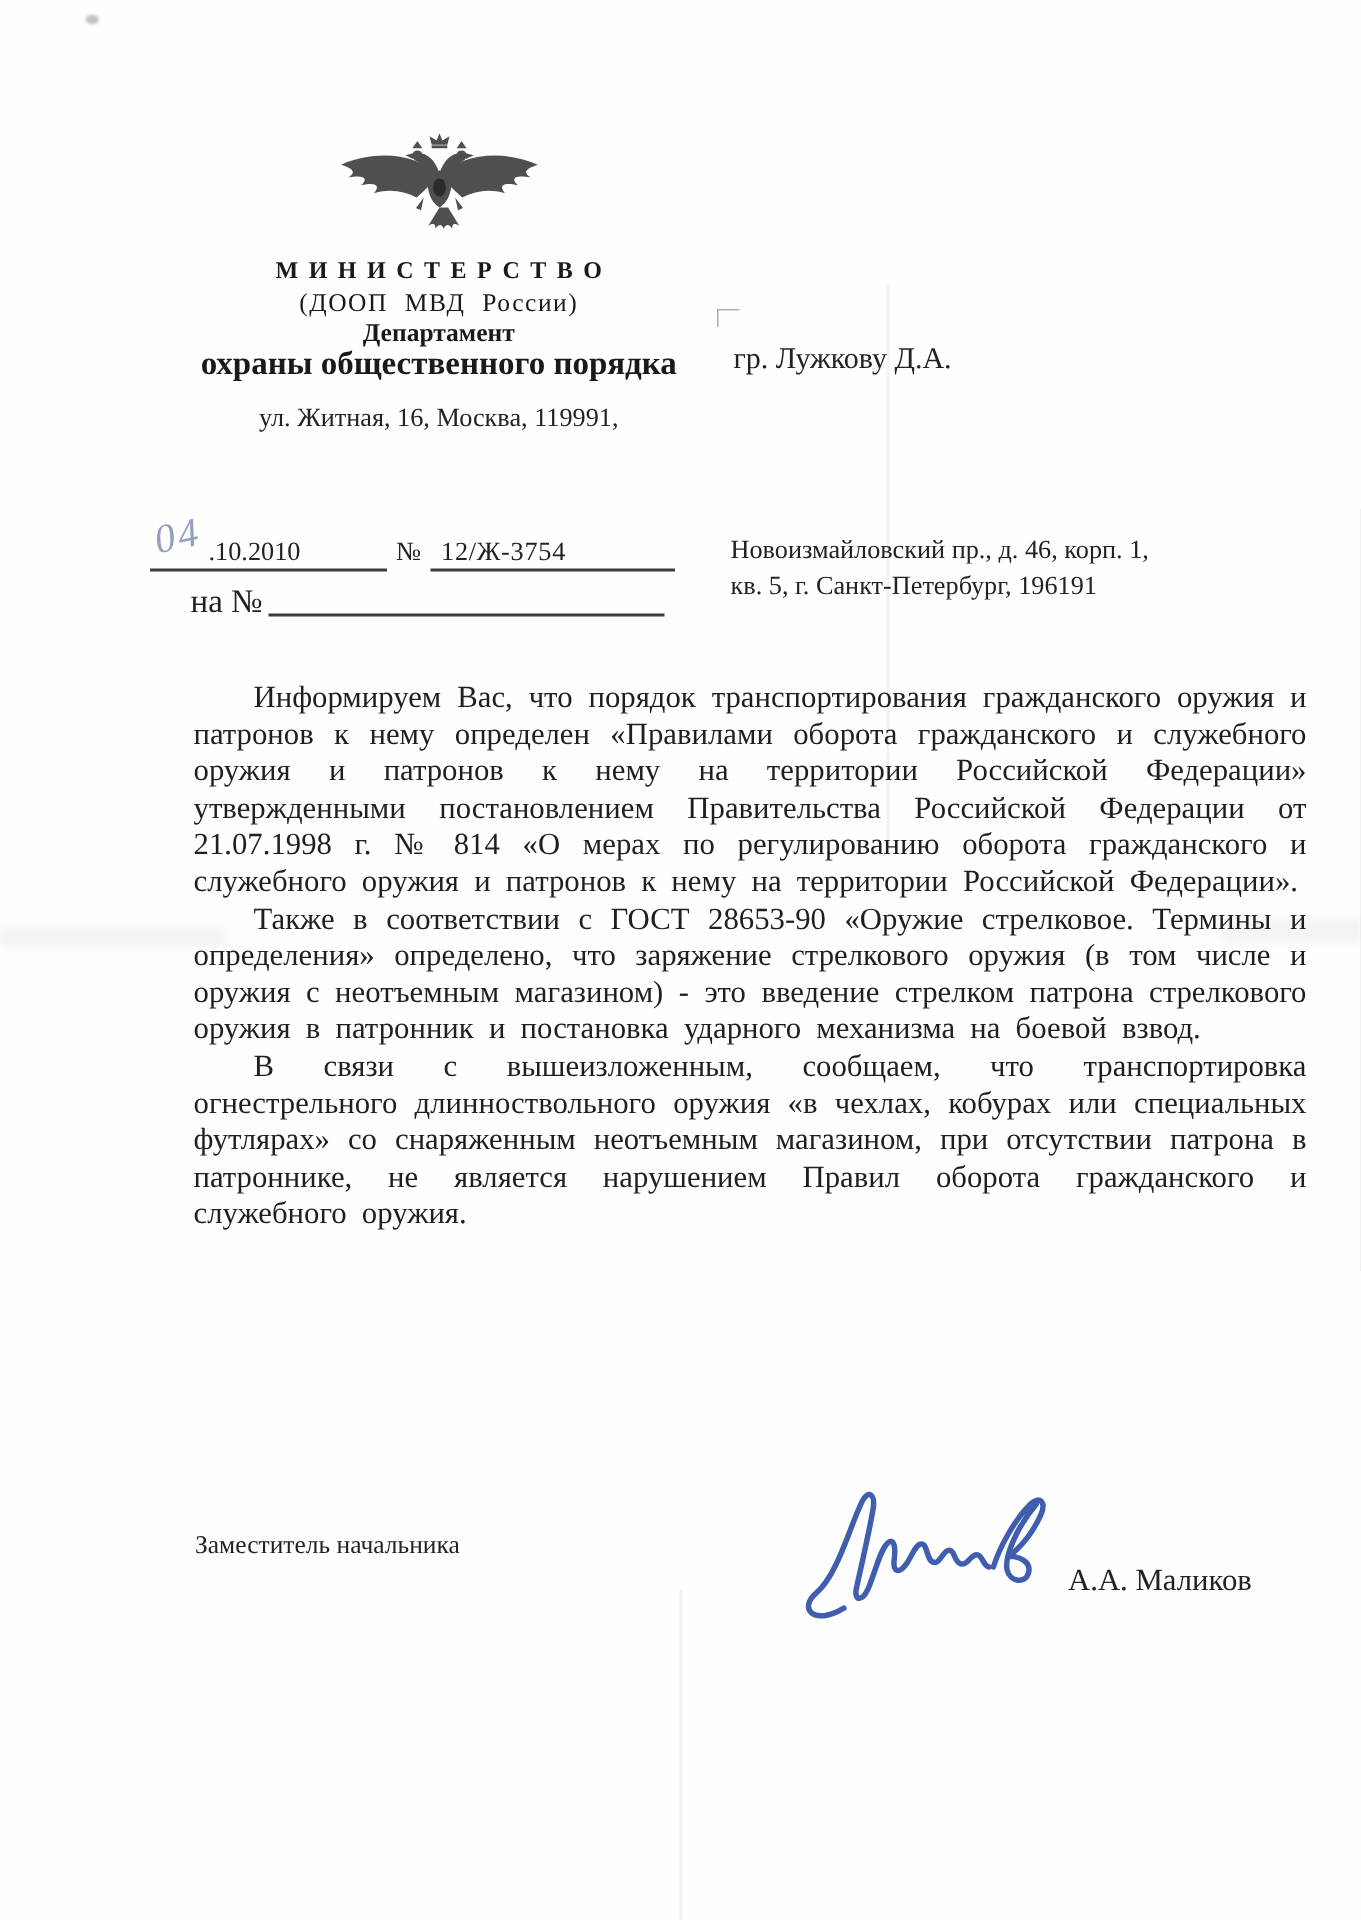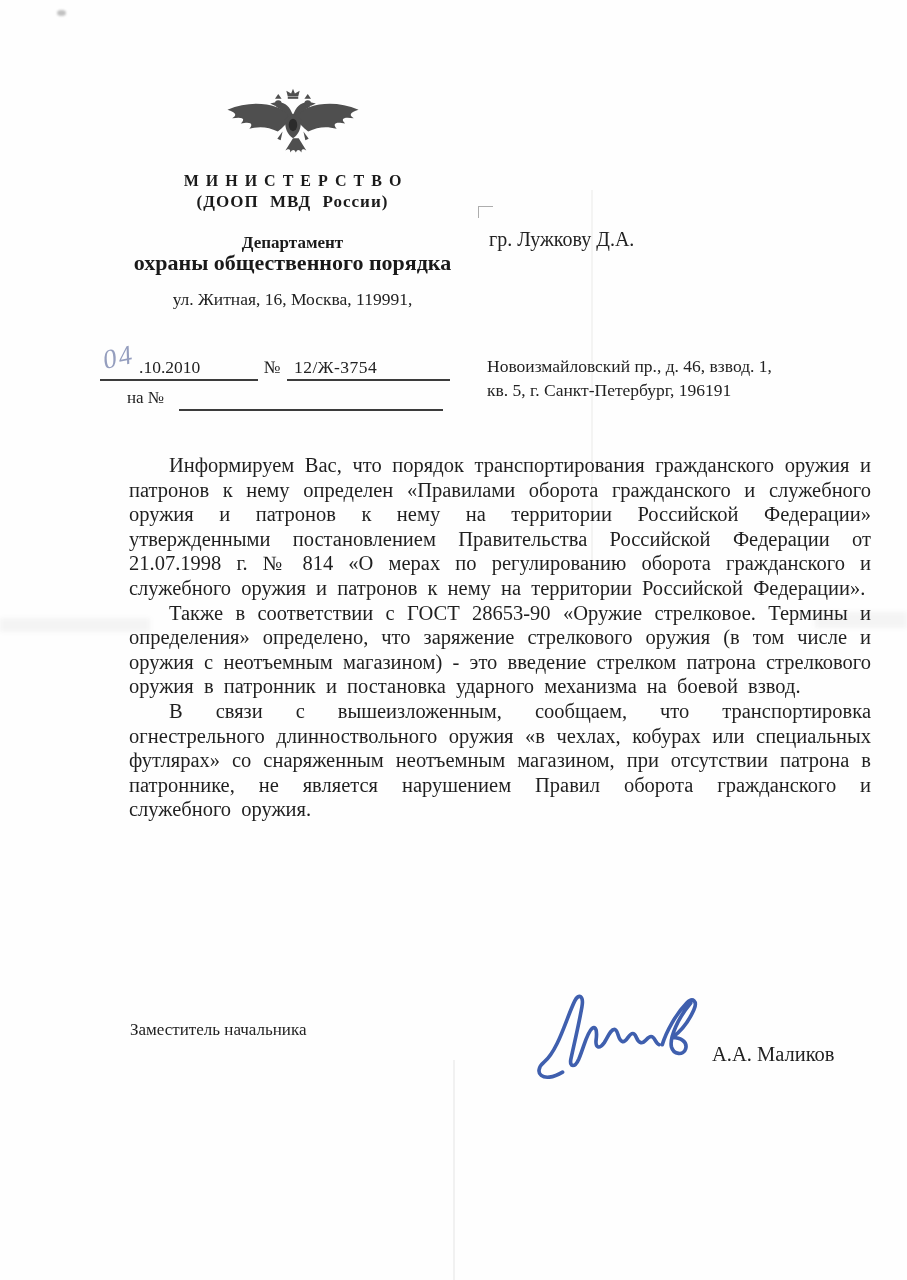--- a/index.html
+++ b/index.html
@@ -30,39 +30,39 @@
   
   .letterhead {
     position:absolute; left:105px; top:86px; width:375px;
     text-align:center; color:#1a1a1a;
   }
   .emblem { display:block; margin:0 auto; width:146px; height:76px; }
   .org1 { font-size:16px; font-weight:bold; letter-spacing:7px; margin-top:9px;
           line-height:20px; text-indent:7px; }
   .org2 { font-size:17px; font-weight:bold; letter-spacing:2.5px; word-spacing:5px; line-height:19.5px; }
   .org3 { font-size:17.5px; font-weight:bold; letter-spacing:1.5px; word-spacing:5px; line-height:20px; }
-  .org4 { font-size:17px; font-weight:bold; letter-spacing:1px; word-spacing:6px; line-height:21px; }
-  .dept1 { font-size:17px; font-weight:bold; margin-top:21px; line-height:20px; }
+  .org4 { font-size:17px; font-weight:normal; letter-spacing:1px; word-spacing:6px; line-height:21px; }
+  .dept1 { font-size:17px; font-weight:bold; line-height:20px; }
   .dept2 { font-size:22px; font-weight:bold; line-height:20px; }
   .lh-address { font-size:17.5px; margin-top:16px; line-height:21px; color:#222; }
 
   
   .hand-date {
     position:absolute; left:103px; top:342px;
     font-size:27px; font-style:italic; color:#8a94b8;
     transform:rotate(-12deg); letter-spacing:2px; opacity:.9;
   }
   .date-rest { position:absolute; left:139px; top:357px; font-size:17.5px; }
   .num-label { position:absolute; left:264px; top:357px; font-size:17.5px; }
   .num-value { position:absolute; left:294px; top:357px; font-size:17.5px; letter-spacing:.5px; }
   .rule { position:absolute; height:1.6px; background:#3c3c3c; }
   .rule-a { left:100px; top:379px; width:158px; }
   .rule-b { left:287px; top:379px; width:163px; }
   .rule-c { left:179px; top:409px; width:264px; }
-  .reply-label { position:absolute; left:127px; top:388px; font-size:17px; }
+  .reply-label { position:absolute; left:127px; top:388px; font-size:22px; }
 
   
   .corner-mark {
     position:absolute; left:478px; top:206px; width:14px; height:11px;
     border-top:1.5px solid #9a9a9a; border-left:1.5px solid #9a9a9a; opacity:.8;
   }
   .recipient-name { position:absolute; left:489px; top:228px; font-size:20px; }
   .recipient-addr1 { position:absolute; left:487px; top:356px; font-size:17.5px; }
   .recipient-addr2 { position:absolute; left:487px; top:380px; font-size:17.5px; }
 
@@ -133,21 +133,21 @@
   <div class="date-rest">.10.2010</div>
   <div class="num-label">№</div>
   <div class="num-value">12/Ж-3754</div>
   <div class="rule rule-a"></div>
   <div class="rule rule-b"></div>
   <div class="reply-label">на №</div>
   <div class="rule rule-c"></div>
 
   <div class="corner-mark"></div>
   <div class="recipient-name">гр. Лужкову Д.А.</div>
-  <div class="recipient-addr1">Новоизмайловский пр., д. 46, взвод. 1,</div>
+  <div class="recipient-addr1">Новоизмайловский пр., д. 46, корп. 1,</div>
   <div class="recipient-addr2">кв. 5, г. Санкт-Петербург, 196191</div>
 
   <div class="body-text">
     <p>Информируем Вас, что порядок транспортирования гражданского оружия и патронов к нему определен «Правилами оборота гражданского и служебного оружия и патронов к нему на территории Российской Федерации» утвержденными постановлением Правительства Российской Федерации от 21.07.1998 г. № 814 «О мерах по регулированию оборота гражданского и служебного оружия и патронов к нему на территории Российской Федерации».</p>
     <p>Также в соответствии с ГОСТ 28653-90 «Оружие стрелковое. Термины и определения» определено, что заряжение стрелкового оружия (в том числе и оружия с неотъемным магазином) - это введение стрелком патрона стрелкового оружия в патронник и постановка ударного механизма на боевой взвод.</p>
     <p>В связи с вышеизложенным, сообщаем, что транспортировка огнестрельного длинноствольного оружия «в чехлах, кобурах или специальных футлярах» со снаряженным неотъемным магазином, при отсутствии патрона в патроннике, не является нарушением Правил оборота гражданского и служебного оружия.</p>
   </div>
 
   <div class="sig-pos1">Заместитель начальника</div>
   <svg class="sig-ink" viewBox="0 0 175 95">

